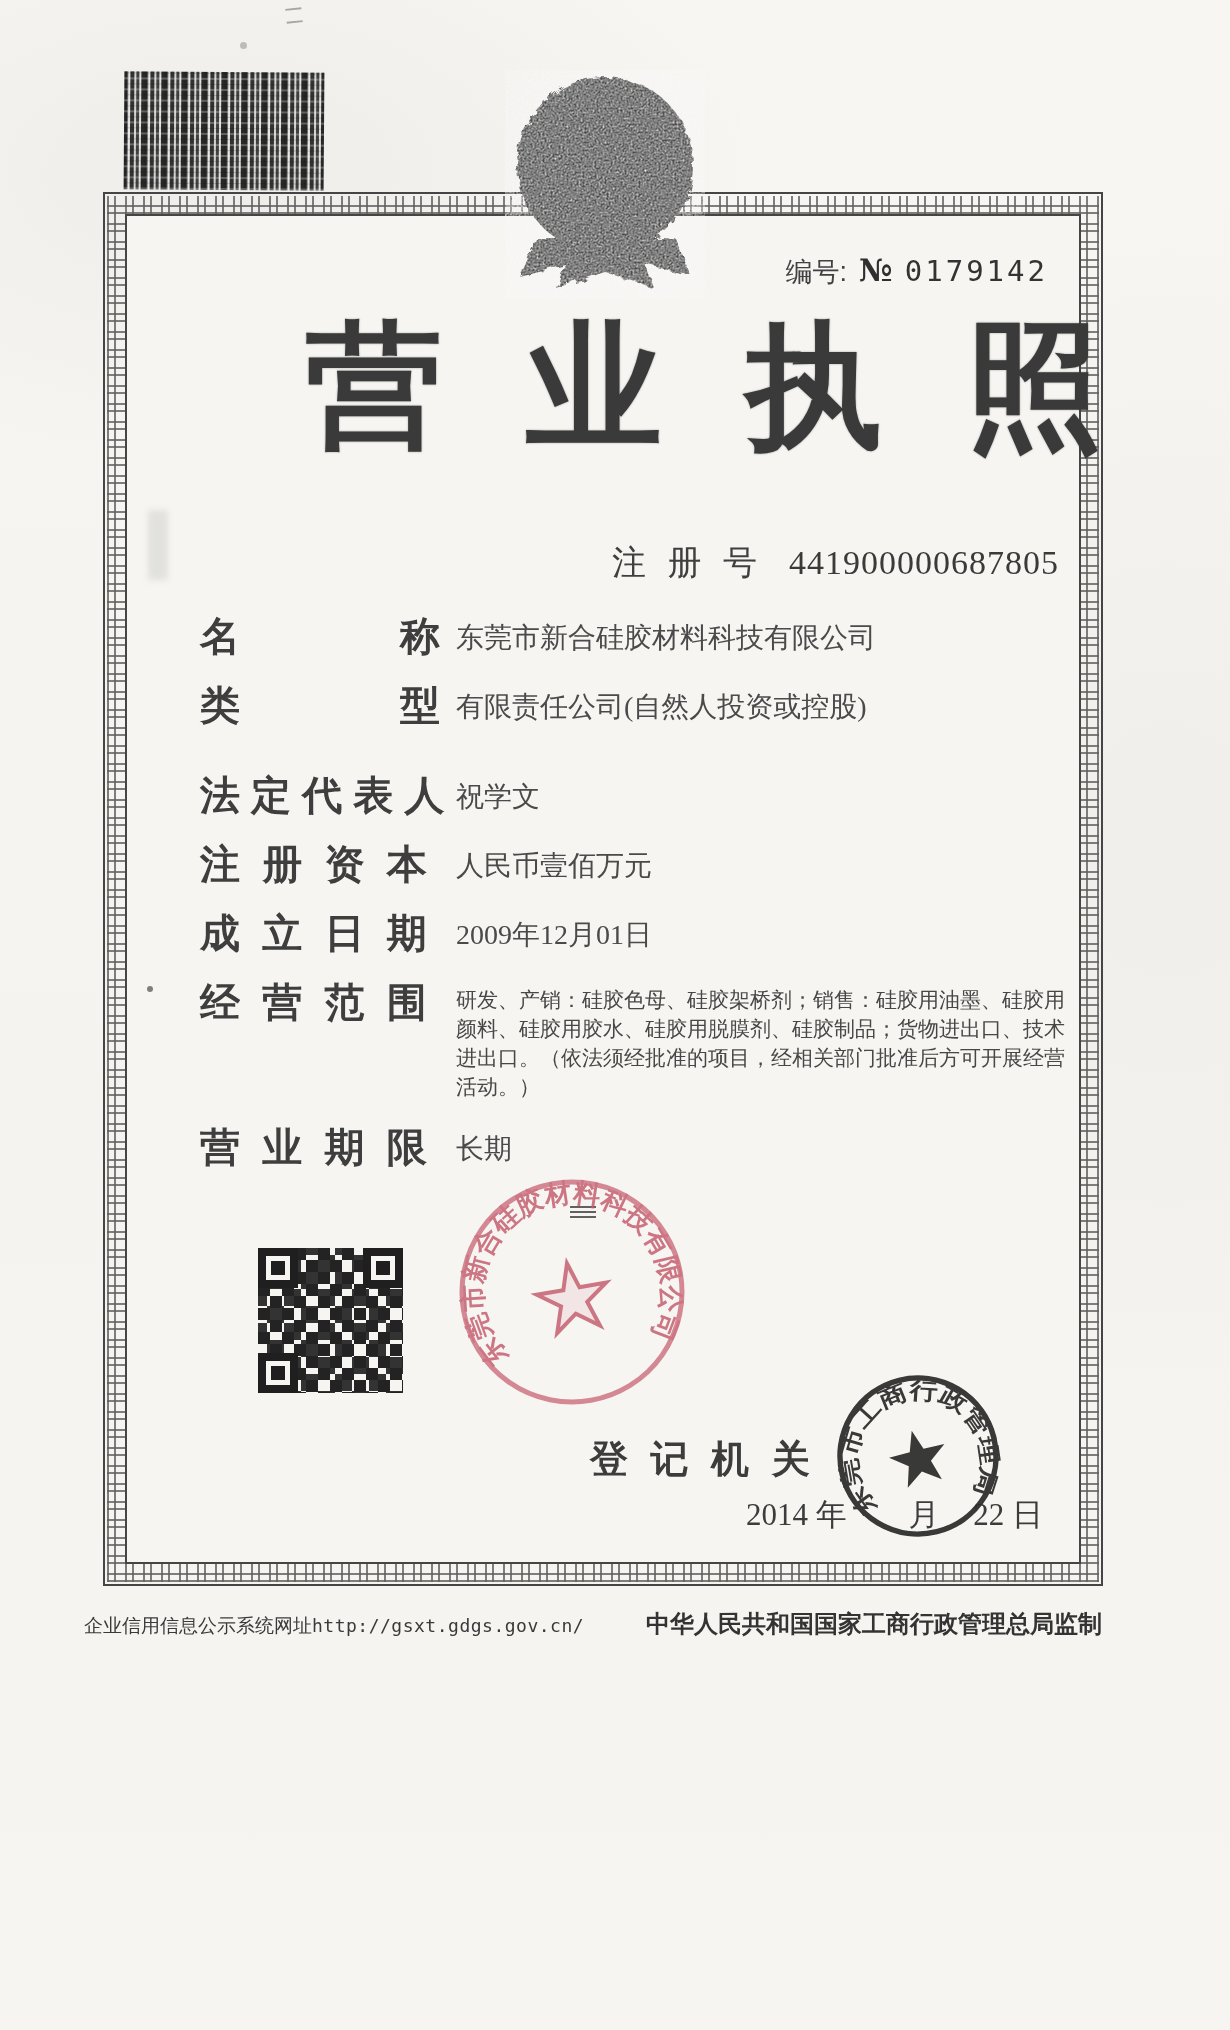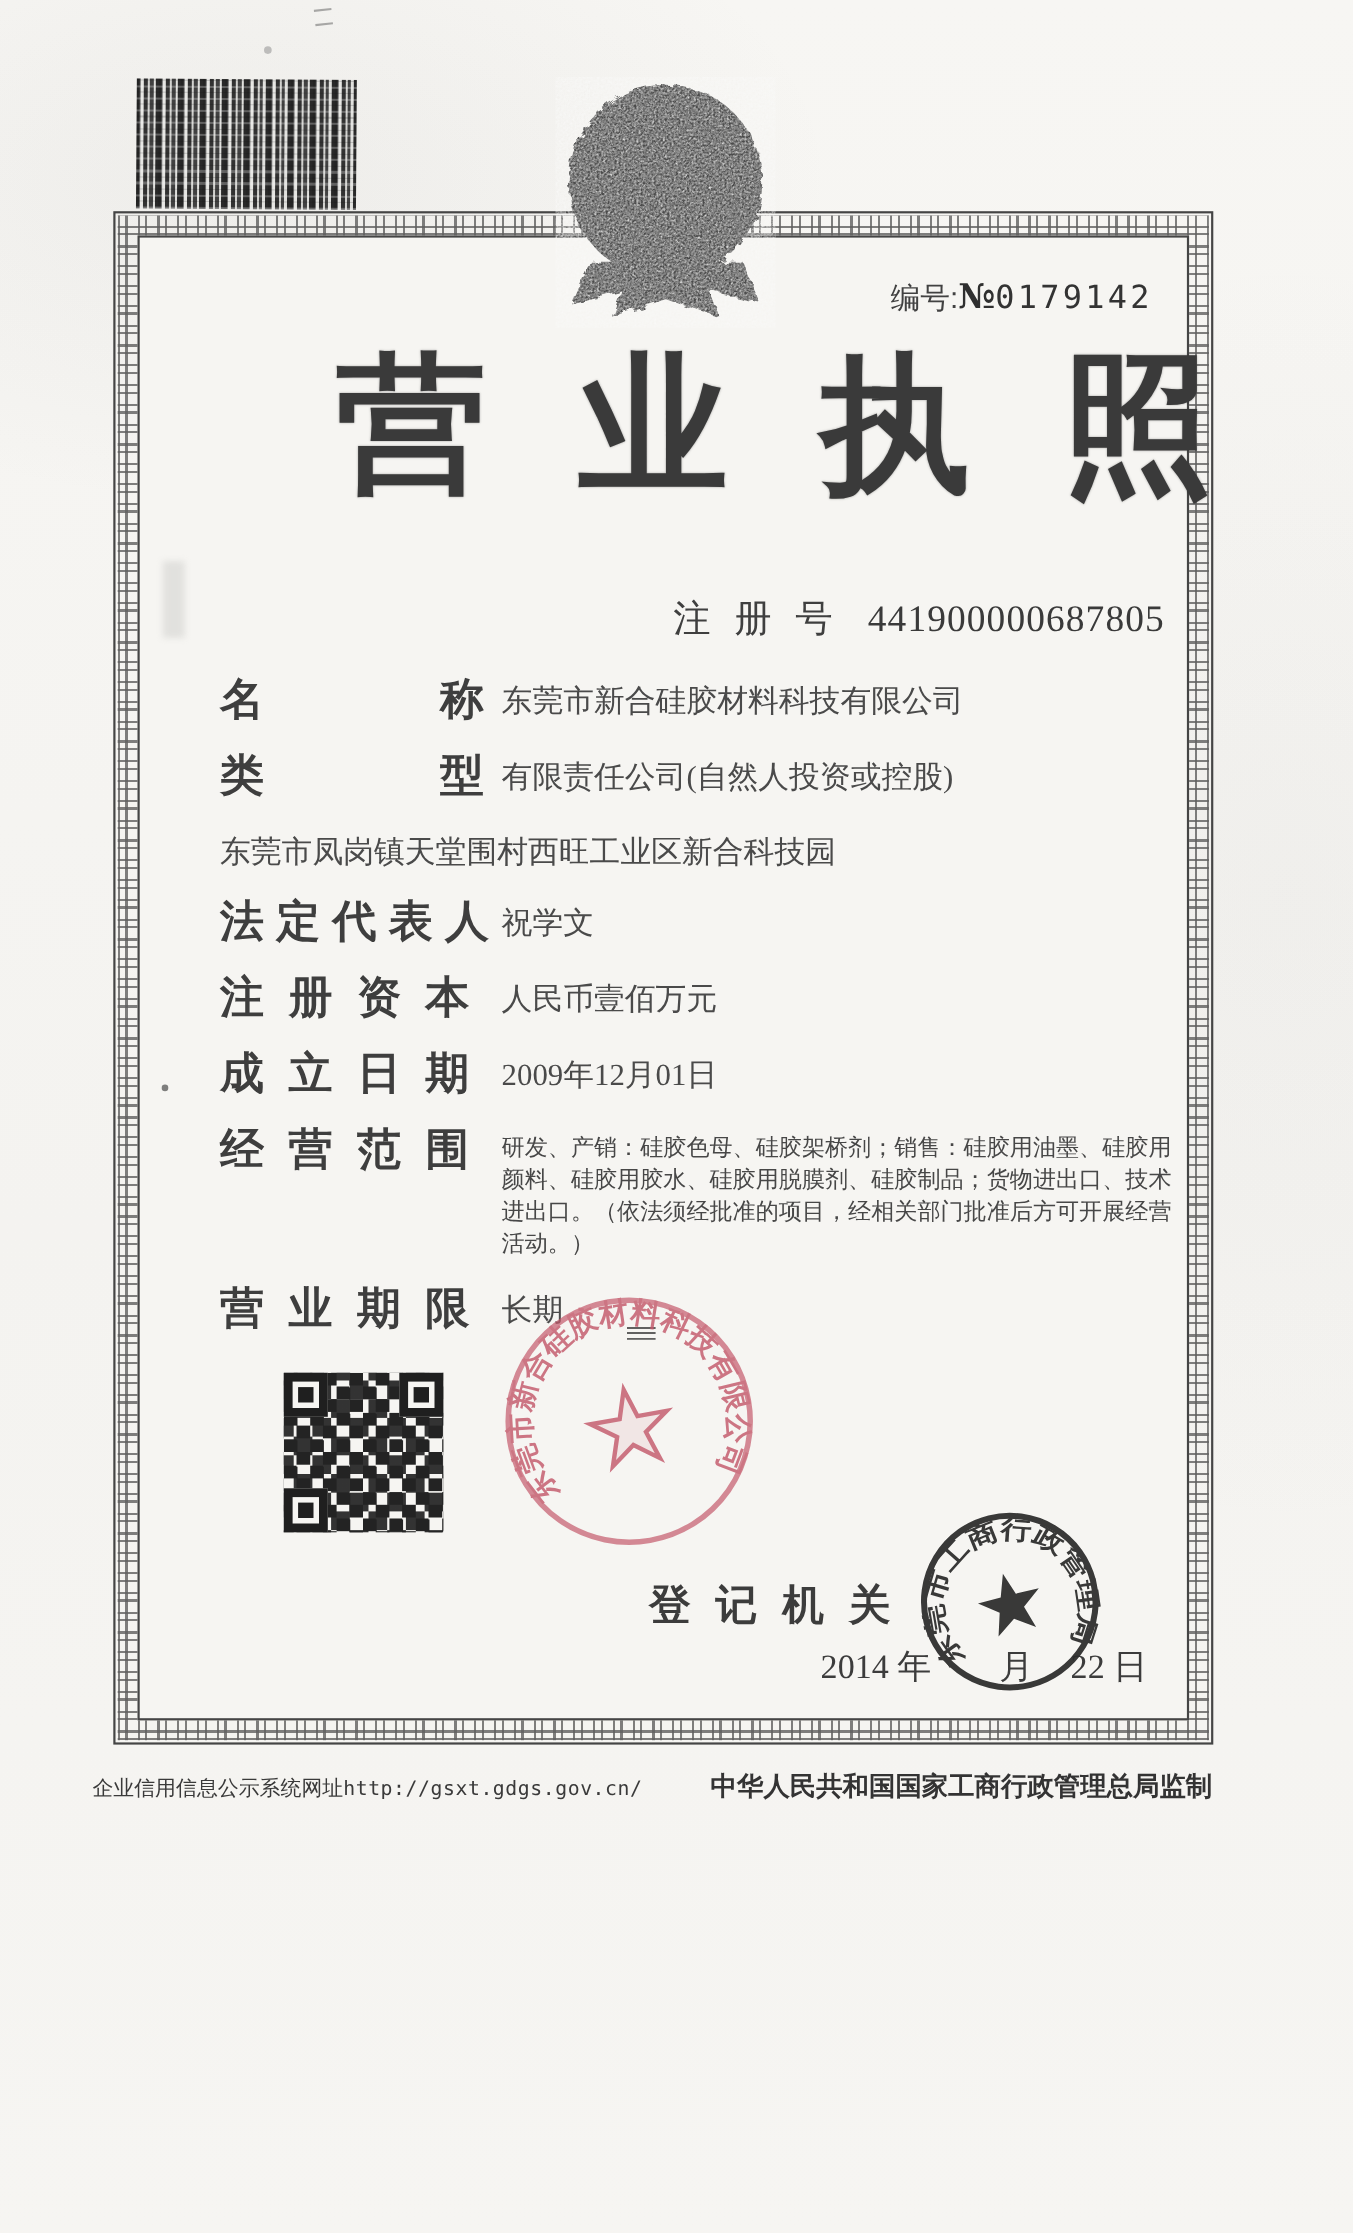--- a/index.html
+++ b/index.html
@@ -26,21 +26,21 @@
   .barcode{position:absolute;left:124px;top:72px;width:200px;height:118px;transform:rotate(.4deg);
     background:
       repeating-linear-gradient(0deg, rgba(255,255,255,.28) 0 2px, transparent 2px 6px, rgba(0,0,0,.18) 6px 7px, transparent 7px 11px),
       repeating-linear-gradient(90deg,#1d1d1d 0 3px,#6e6e6e 3px 4px,#efefec 4px 6px,#2b2b2b 6px 10px,#d9d9d6 10px 12px,#3c3c3c 12px 15px,#e8e8e5 15px 17px,#222 17px 20px);
     filter:blur(.4px) contrast(.92);}
 
   
   .emblem{position:absolute;left:505px;top:70px;z-index:3;}
 
   
-  .serial{position:absolute;top:252px;right:182px;display:flex;align-items:baseline;z-index:4;justify-content:space-between;}
+  .serial{position:absolute;top:252px;right:182px;display:flex;align-items:baseline;gap:12px;z-index:4;justify-content:space-between;}
   .serial-label{font-size:27px;color:#414141;}
   .serial-mark{font-family:"DejaVu Serif",serif;font-weight:bold;font-size:31px;color:#2f2f2f;}
   .serial-number{font-family:"DejaVu Sans Mono",monospace;font-size:29px;letter-spacing:3px;color:#333;}
 
   
   .title{position:absolute;left:103px;top:296px;width:1202px;text-align:center;
     font-family:Liberation Sans, sans-serif;font-weight:900;font-size:136px;
     letter-spacing:84px;padding-left:84px;box-sizing:border-box;color:#3a3a3a;
     text-shadow:0 0 2px rgba(40,40,40,.45);z-index:4;}
 
@@ -143,21 +143,20 @@
   <div class="fields">
     <div class="row">
       <div class="row-label">名　　　　称</div>
       <div class="row-value">东莞市新合硅胶材料科技有限公司</div>
     </div>
     <div class="row">
       <div class="row-label">类　　　　型</div>
       <div class="row-value">有限责任公司(自然人投资或控股)</div>
     </div>
     <div class="row">
-      <div class="row-value">东莞市凤岗镇天堂围村西旺工业区新合科技园</div>
     </div>
     <div class="row">
       <div class="row-label">法 定 代 表 人</div>
       <div class="row-value">祝学文</div>
     </div>
     <div class="row">
       <div class="row-label">注  册  资  本</div>
       <div class="row-value">人民币壹佰万元</div>
     </div>
     <div class="row">

